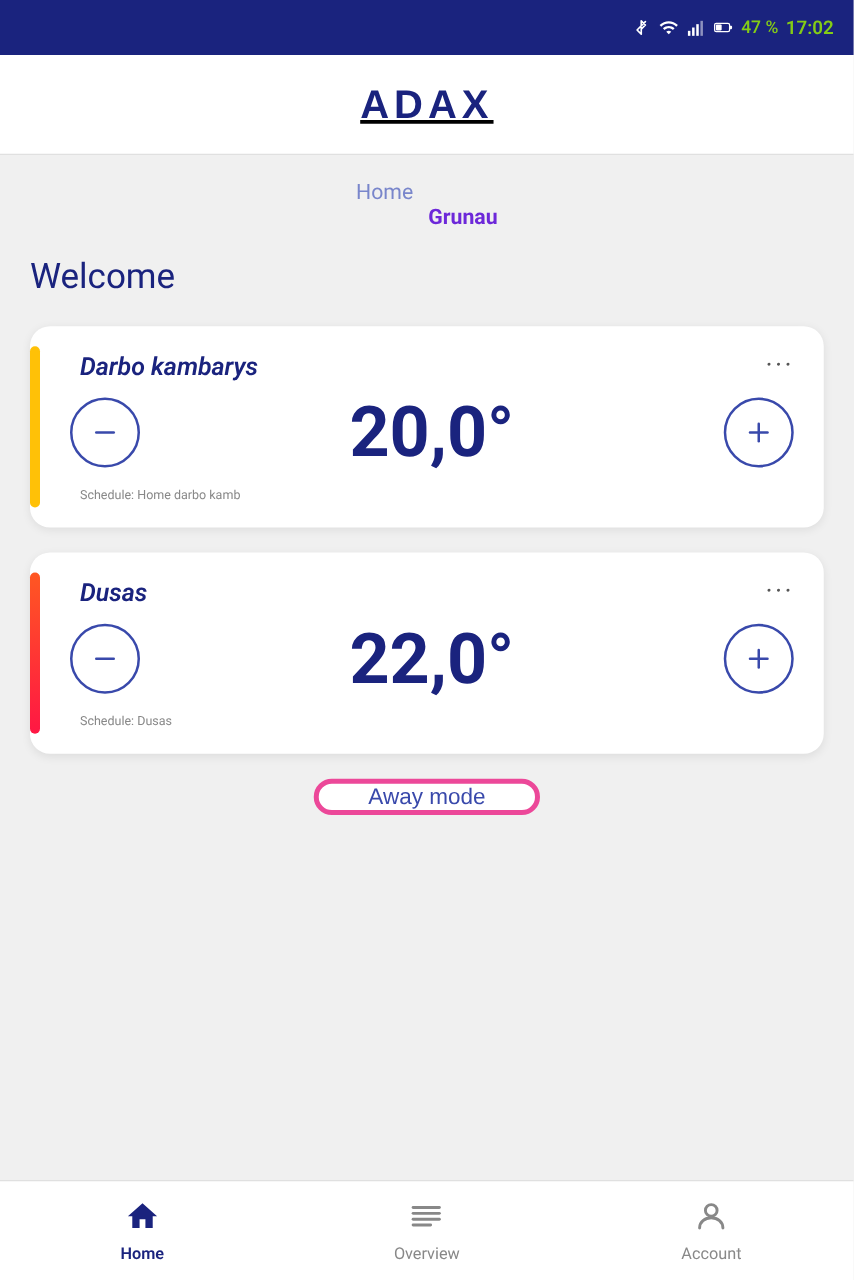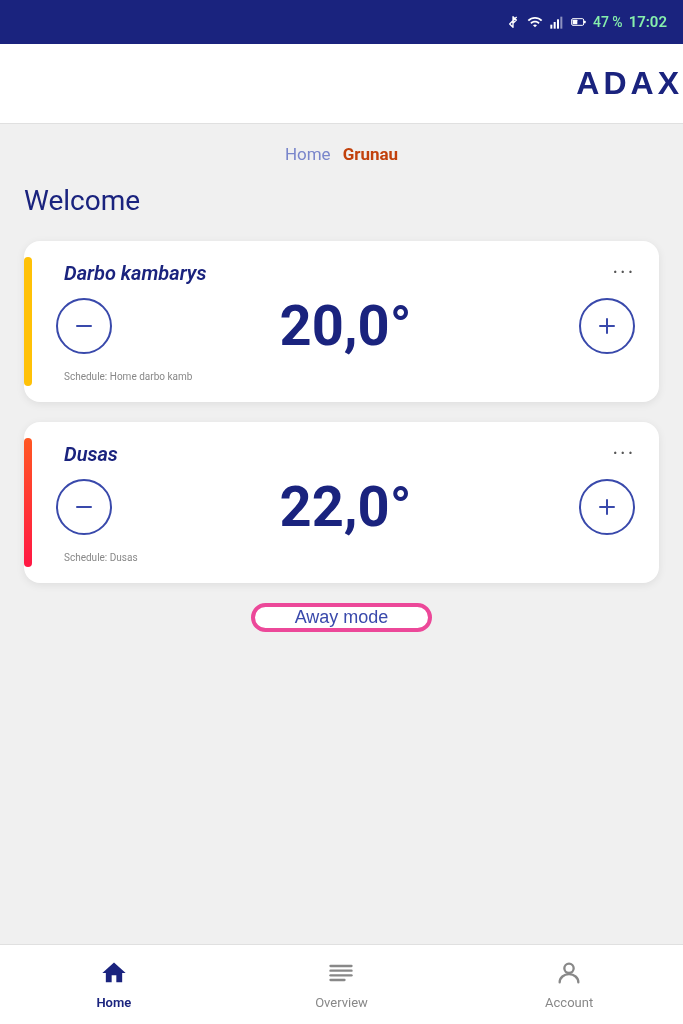--- a/index.html
+++ b/index.html
@@ -11,21 +11,21 @@
       font-family: 'Roboto', Arial, sans-serif;
       background: #f0f0f0;
       overflow: hidden;
       display: flex;
       flex-direction: column;
     }
 
     
     .status-bar {
       background: #1a237e;
-      color: #86efac;
+      color: #84cc16;
       height: 44px;
       display: flex;
       align-items: center;
       justify-content: flex-end;
       padding: 0 16px;
       gap: 8px;
       font-size: 14px;
       font-weight: 500;
       flex-shrink: 0;
     }
@@ -44,23 +44,24 @@
       font-size: 15px;
       font-weight: 600;
     }
 
     
     .app-header {
       background: white;
       height: 80px;
       display: flex;
       align-items: center;
-      justify-content: flex-end;
+      justify-content: center;
       border-bottom: 1px solid #e0e0e0;
       flex-shrink: 0;
+      text-decoration: underline;
     }
 
     .app-logo {
       font-size: 32px;
       font-weight: 900;
       color: #1a237e;
       letter-spacing: 4px;
       font-family: Arial Black, Arial, sans-serif;
     }
 
@@ -79,22 +80,23 @@
       gap: 12px;
       margin-bottom: 20px;
     }
 
     .breadcrumb-item {
       font-size: 17px;
       color: #7986cb;
     }
 
     .breadcrumb-item.active {
-      color: #c2410c;
+      color: #6d28d9;
       font-weight: 700;
+      margin-top: 20px;
     }
 
     
     .welcome-title {
       text-align: left;
       font-size: 28px;
       color: #1a237e;
       font-weight: 400;
       margin-bottom: 24px;
     }

